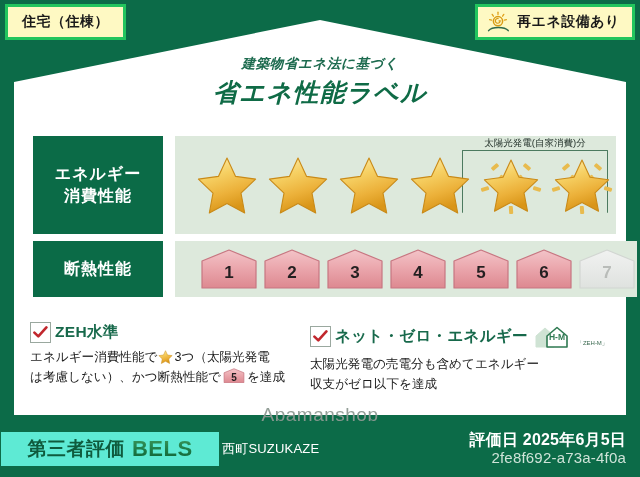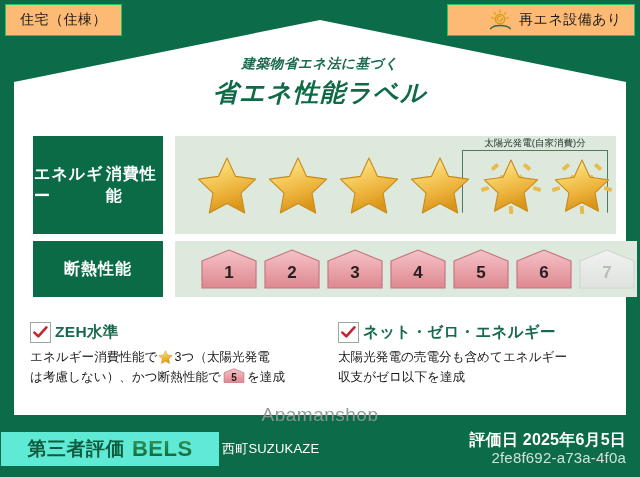--- a/index.html
+++ b/index.html
@@ -12,38 +12,37 @@
 
   
   #label-root{
     position:absolute;inset:0;
     background:#0c6b48;
   }
 
   
   .badge{
     position:absolute;
-    background:#fdba74;
-    border:1px solid #22c55e;
+    background:#fef9c3;
+    border:3px solid #22c55e;
     display:flex;align-items:center;justify-content:center;
     color:#1a1a1a;
-    font-weight:normal;
+    font-weight:bold;
     letter-spacing:.5px;
     z-index:6;
   }
   #badge-dwelling{
     left:5px;top:4px;width:115px;height:30px;
     font-size:14px;
   }
   #badge-renewable{
     right:5px;top:4px;width:150px;height:30px;
     font-size:14px;
     gap:5px;
     padding-right:4px;
-    padding-left:32px;
   }
   #badge-renewable .sun-ico{flex:0 0 auto;display:block;}
 
   
   #title-block{
     position:absolute;left:0;right:0;top:56px;
     text-align:center;z-index:5;font-style:italic;
   }
   #label-subtitle{
     font-size:13.5px;font-weight:bold;color:#1d6b4f;
@@ -61,21 +60,21 @@
     display:flex;align-items:stretch;
     z-index:5;
   }
   #row-energy{left:33px;top:136px;width:574px;height:98px;}
   #row-insulation{left:33px;top:241px;width:574px;height:56px;}
 
   .row-label{
     flex:0 0 128px;
     background:#0b6b47;
     color:#ffffff;
-    display:flex;flex-direction:row;
+    display:flex;flex-direction:column;
     align-items:center;justify-content:center;
     font-weight:bold;
     font-size:16px;
     line-height:1.35;
     letter-spacing:1px;
     border:1px solid #0b6b47;
   }
   .row-gauge{
     flex:1 1 auto;
     background:#dde9dc;
@@ -117,21 +116,21 @@
     font-size:17px;font-weight:bold;color:#231f20;
     font-family:"Liberation Sans",sans-serif;
   }
   .grade-cell.off .grade-num{color:#b9bcb9;}
 
   
   .note{
     position:absolute;z-index:5;
   }
   #note-zeh{left:30px;top:322px;width:285px;}
-  #note-nze{left:338px;top:322px;width:290px;}
+  #note-nze{left:310px;top:322px;width:290px;}
 
   .note-head{
     display:flex;align-items:center;gap:4px;
     margin-bottom:5px;
   }
   .check-box{
     flex:0 0 auto;
     width:19px;height:19px;
     border:1.4px solid #9aa89f;
     background:#ffffff;
@@ -400,20 +399,28 @@
   </div>
 
   <div class="note" id="note-nze">
     <div class="note-head">
       <span class="check-box">
         <svg width="15" height="13" viewBox="0 0 15 13">
           <path d="M1.4 6.6 L5.3 10.4 L13.4 1.4" fill="none" stroke="#c1272d" stroke-width="2.6" stroke-linecap="round" stroke-linejoin="round"></path>
         </svg>
       </span>
       <span class="note-title">ネット・ゼロ・エネルギー</span>
+      <span id="zehm-logo">
+        <svg width="44" height="28" viewBox="0 0 44 28">
+          <path d="M4 14 L13 6 L22 14 L22 25 L4 25 Z" fill="#cfe3d4" stroke="#cfe3d4" stroke-width="1"></path>
+          <path d="M15 14 L25 5.5 L35 14 L35 25 L15 25 Z" fill="#ffffff" stroke="#2f7a52" stroke-width="1.6" stroke-linejoin="round"></path>
+          <text x="25" y="18" font-family="Liberation Sans, sans-serif" font-size="8.5" font-weight="bold" fill="#2f7a52" text-anchor="middle">H-M</text>
+        </svg>
+        <span class="zehm-cap">「ZEH-M」</span>
+      </span>
     </div>
     <div class="note-body">
       <span>太陽光発電の売電分も含めてエネルギー</span><br>
       <span>収支がゼロ以下を達成</span>
     </div>
   </div>
 
   <div id="watermark">Apamanshop</div>
 
   <div id="footer">

